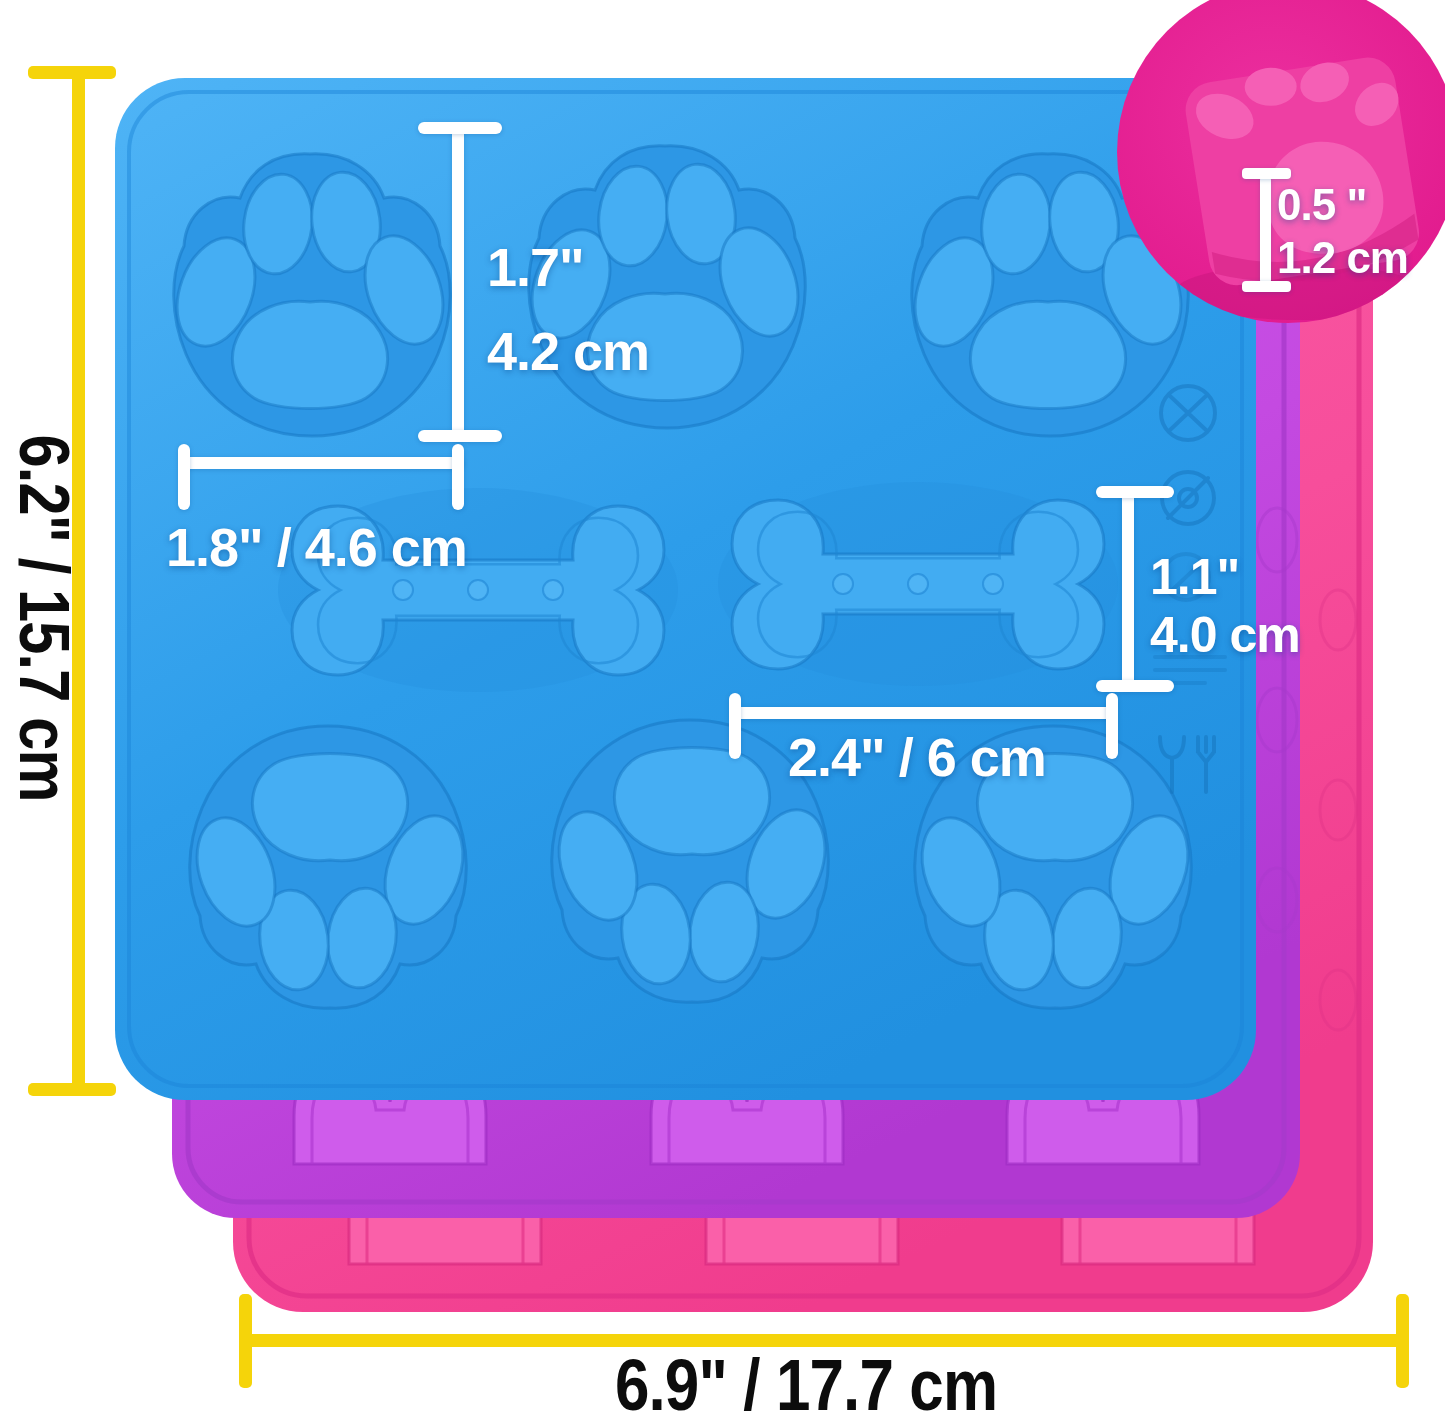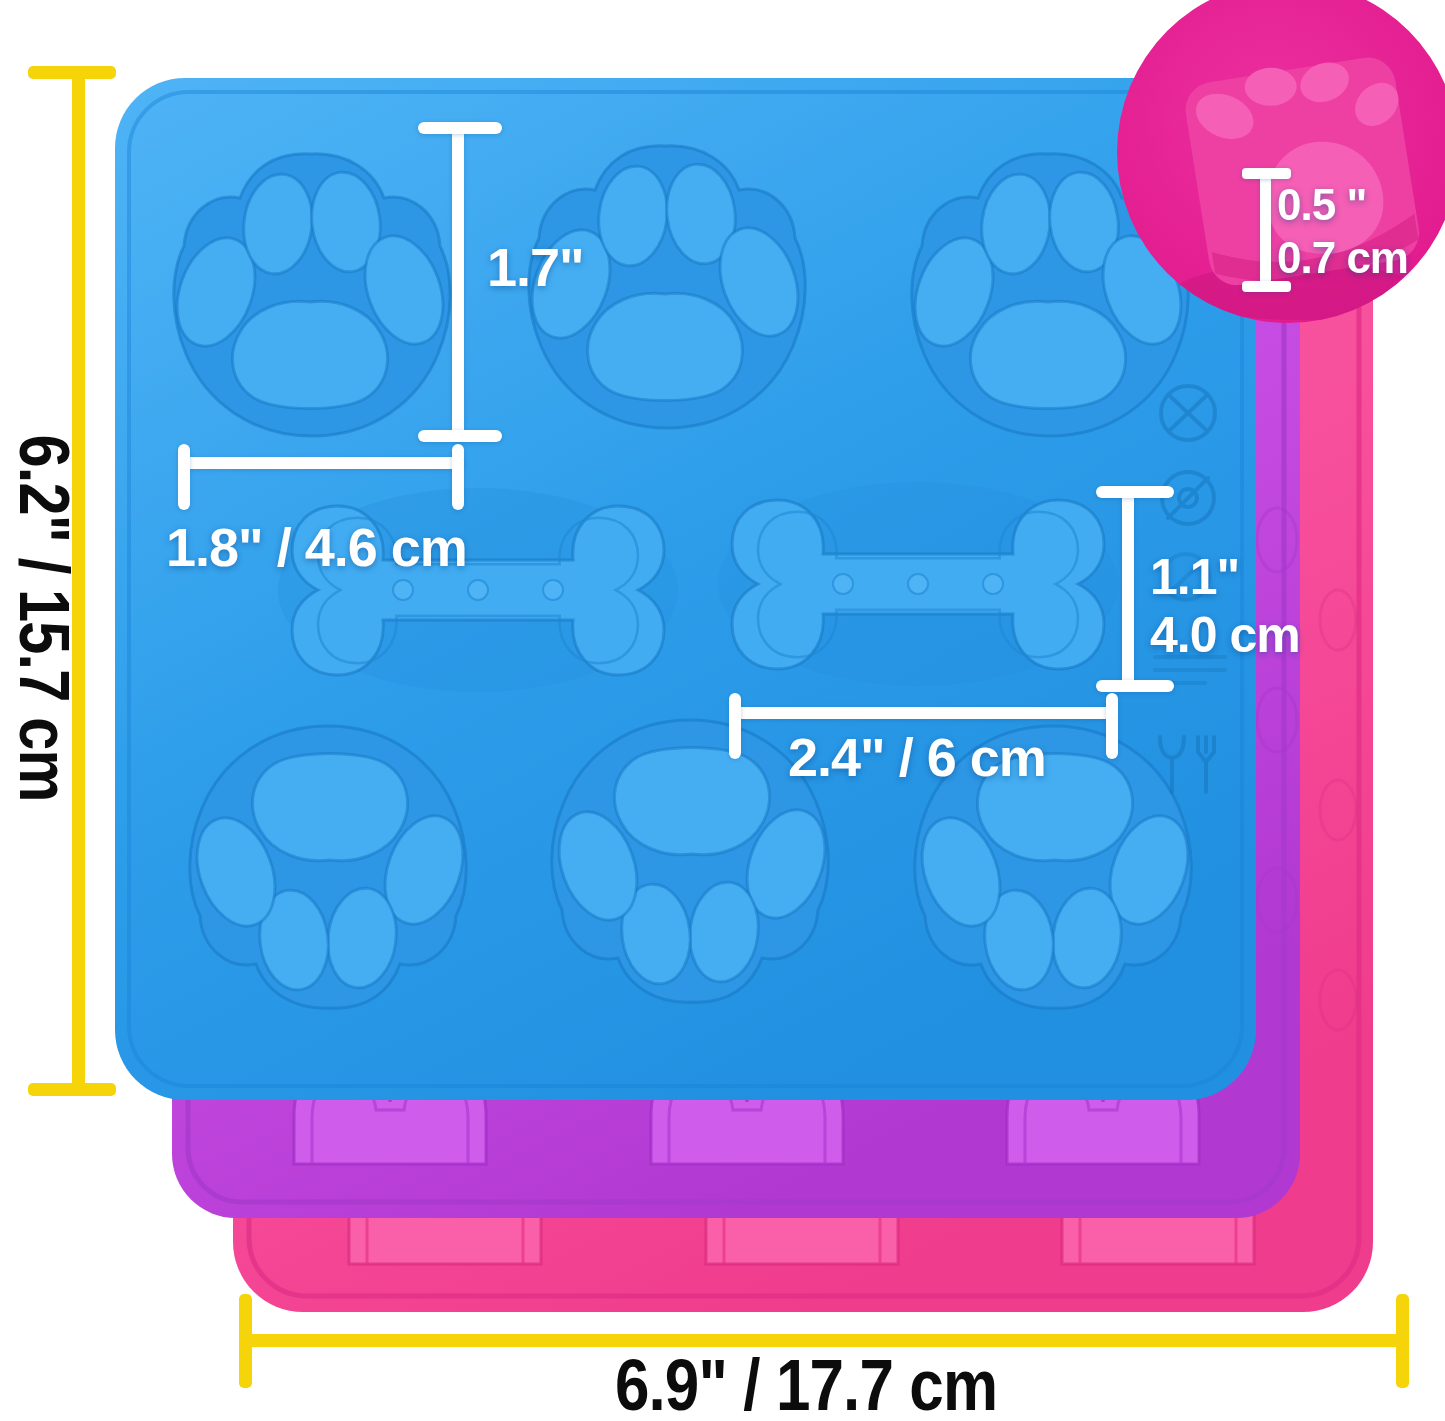--- a/index.html
+++ b/index.html
@@ -187,20 +187,21 @@
 
   <div class="dim yellow" style="left:245px; top:1334px; width:1158px; height:13px;"></div>
   <div class="dim yellow" style="left:239px; top:1294px; width:13px; height:94px;"></div>
   <div class="dim yellow" style="left:1396px; top:1294px; width:13px; height:94px;"></div>
   <div class="lbl black center" style="left:806px; top:1385px; font-size:72px;">6.9" / 17.7 cm</div>
 
   <div class="dim white" style="left:452px; top:126px; width:12px; height:314px;"></div>
   <div class="dim white" style="left:418px; top:122px; width:84px; height:12px;"></div>
   <div class="dim white" style="left:418px; top:430px; width:84px; height:12px;"></div>
   <div class="lbl" style="left:487px; top:240px; font-size:54px;">1.7"</div>
+  <div class="lbl" style="left:487px; top:324px; font-size:54px;">4.2 cm</div>
 
   <div class="dim white" style="left:183px; top:457px; width:281px; height:12px;"></div>
   <div class="dim white" style="left:178px; top:444px; width:12px; height:66px;"></div>
   <div class="dim white" style="left:452px; top:444px; width:12px; height:66px;"></div>
   <div class="lbl" style="left:166px; top:520px; font-size:54px;">1.8" / 4.6 cm</div>
 
   <div class="dim white" style="left:1122px; top:490px; width:12px; height:198px;"></div>
   <div class="dim white" style="left:1096px; top:486px; width:78px; height:12px;"></div>
   <div class="dim white" style="left:1096px; top:680px; width:78px; height:12px;"></div>
   <div class="lbl" style="left:1150px; top:552px; font-size:50px;">1.1"</div>
@@ -208,15 +209,15 @@
 
   <div class="dim white" style="left:735px; top:707px; width:379px; height:12px;"></div>
   <div class="dim white" style="left:729px; top:693px; width:12px; height:66px;"></div>
   <div class="dim white" style="left:1106px; top:693px; width:12px; height:66px;"></div>
   <div class="lbl" style="left:788px; top:730px; font-size:54px;">2.4" / 6 cm</div>
 
   <div class="dim white" style="left:1260px; top:176px; width:11px; height:108px; border-radius:4px;"></div>
   <div class="dim white" style="left:1242px; top:168px; width:49px; height:11px; border-radius:4px;"></div>
   <div class="dim white" style="left:1242px; top:281px; width:49px; height:11px; border-radius:4px;"></div>
   <div class="lbl" style="left:1277px; top:183px; font-size:44px;">0.5 "</div>
-  <div class="lbl" style="left:1277px; top:236px; font-size:44px;">0.7 cm</div>
+  <div class="lbl" style="left:1277px; top:236px; font-size:44px;">1.2 cm</div>
 
 </div>
 
 </body></html>

